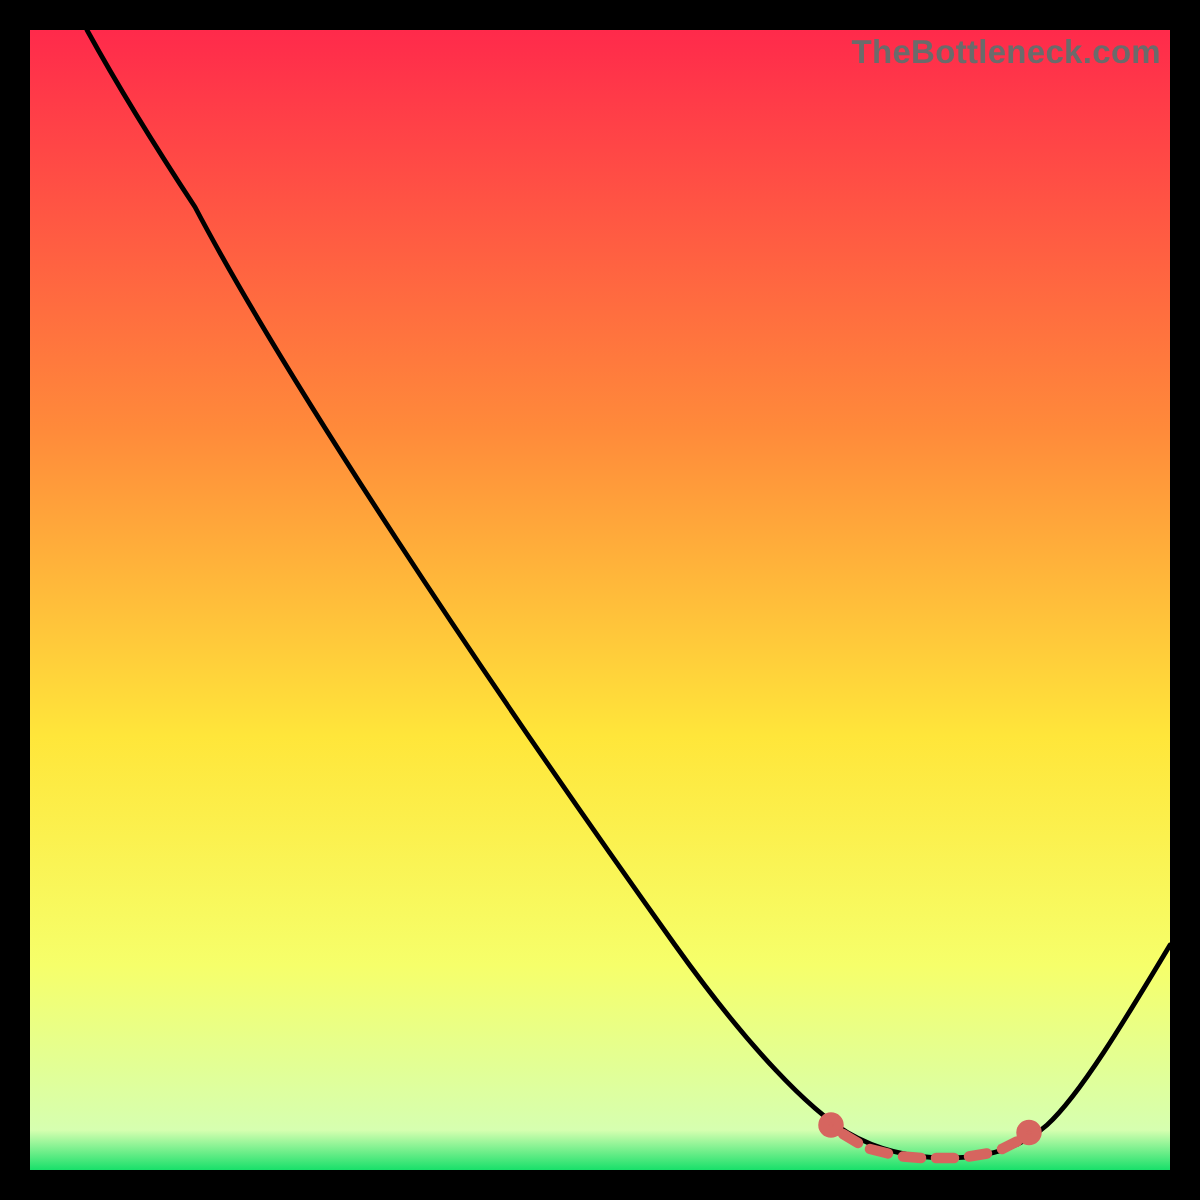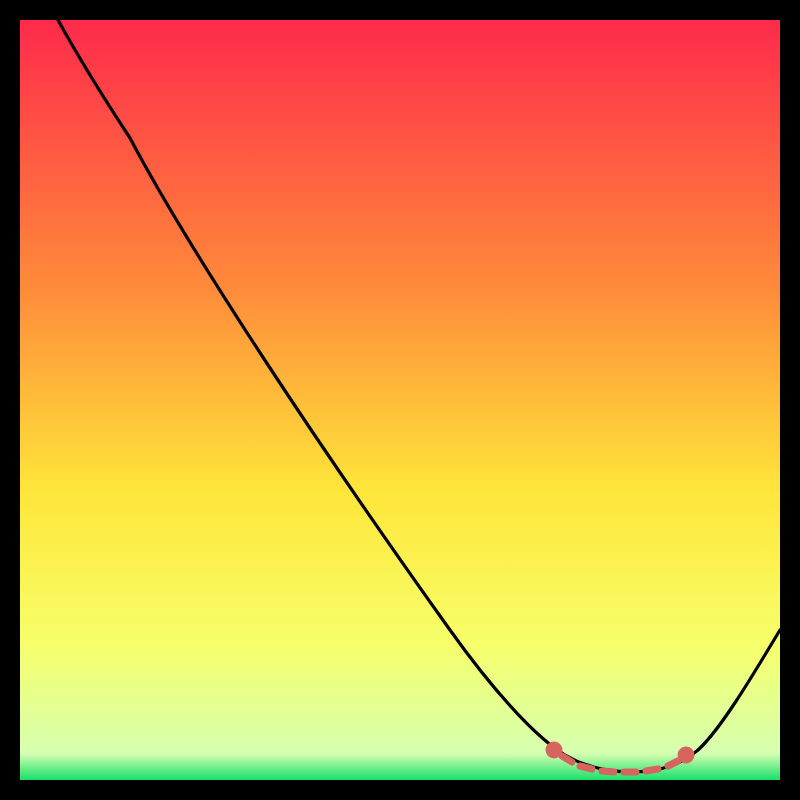--- a/index.html
+++ b/index.html
@@ -75,13 +75,14 @@
       <line x1="560" y1="746" x2="572" y2="749"></line>
       <line x1="582" y1="751" x2="594" y2="752"></line>
       <line x1="604" y1="752" x2="616" y2="752"></line>
       <line x1="626" y1="751" x2="638" y2="749"></line>
       <line x1="648" y1="746" x2="658" y2="741"></line>
 
       <circle cx="666" cy="735" r="5"></circle>
     </g>
   </svg>
 
+  <div class="watermark">TheBottleneck.com</div>
 </div>
 
 </body></html>

